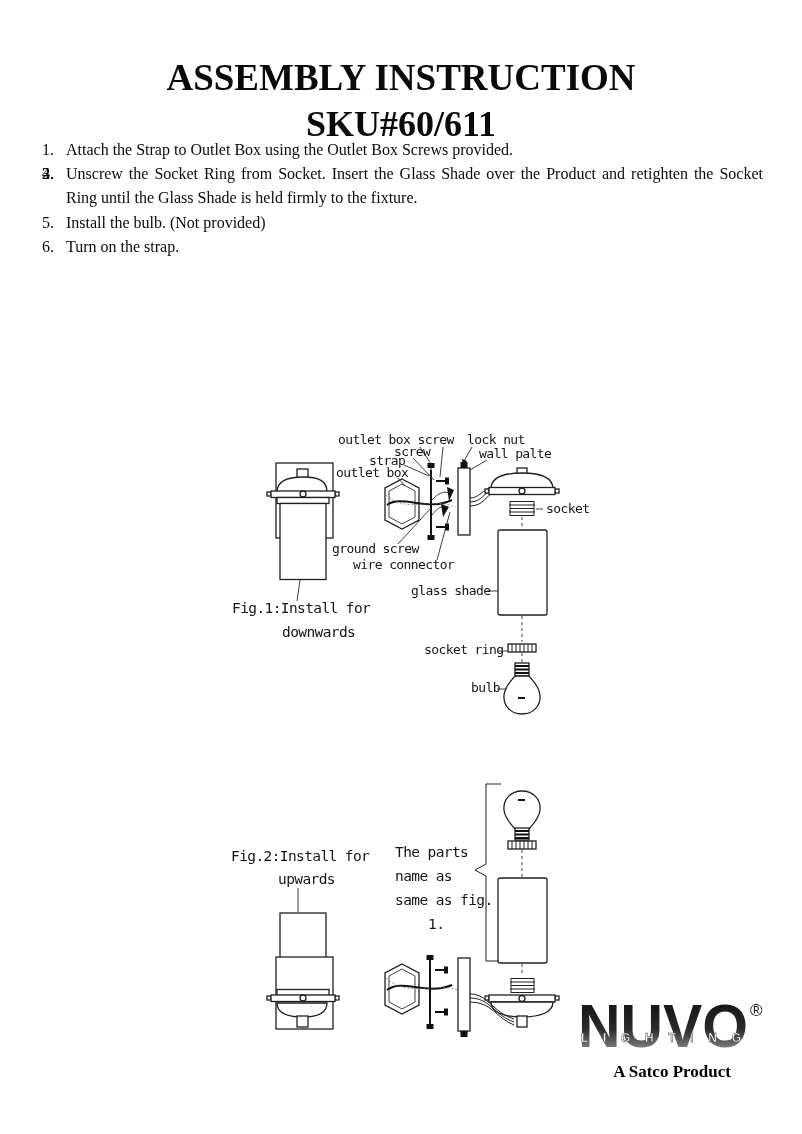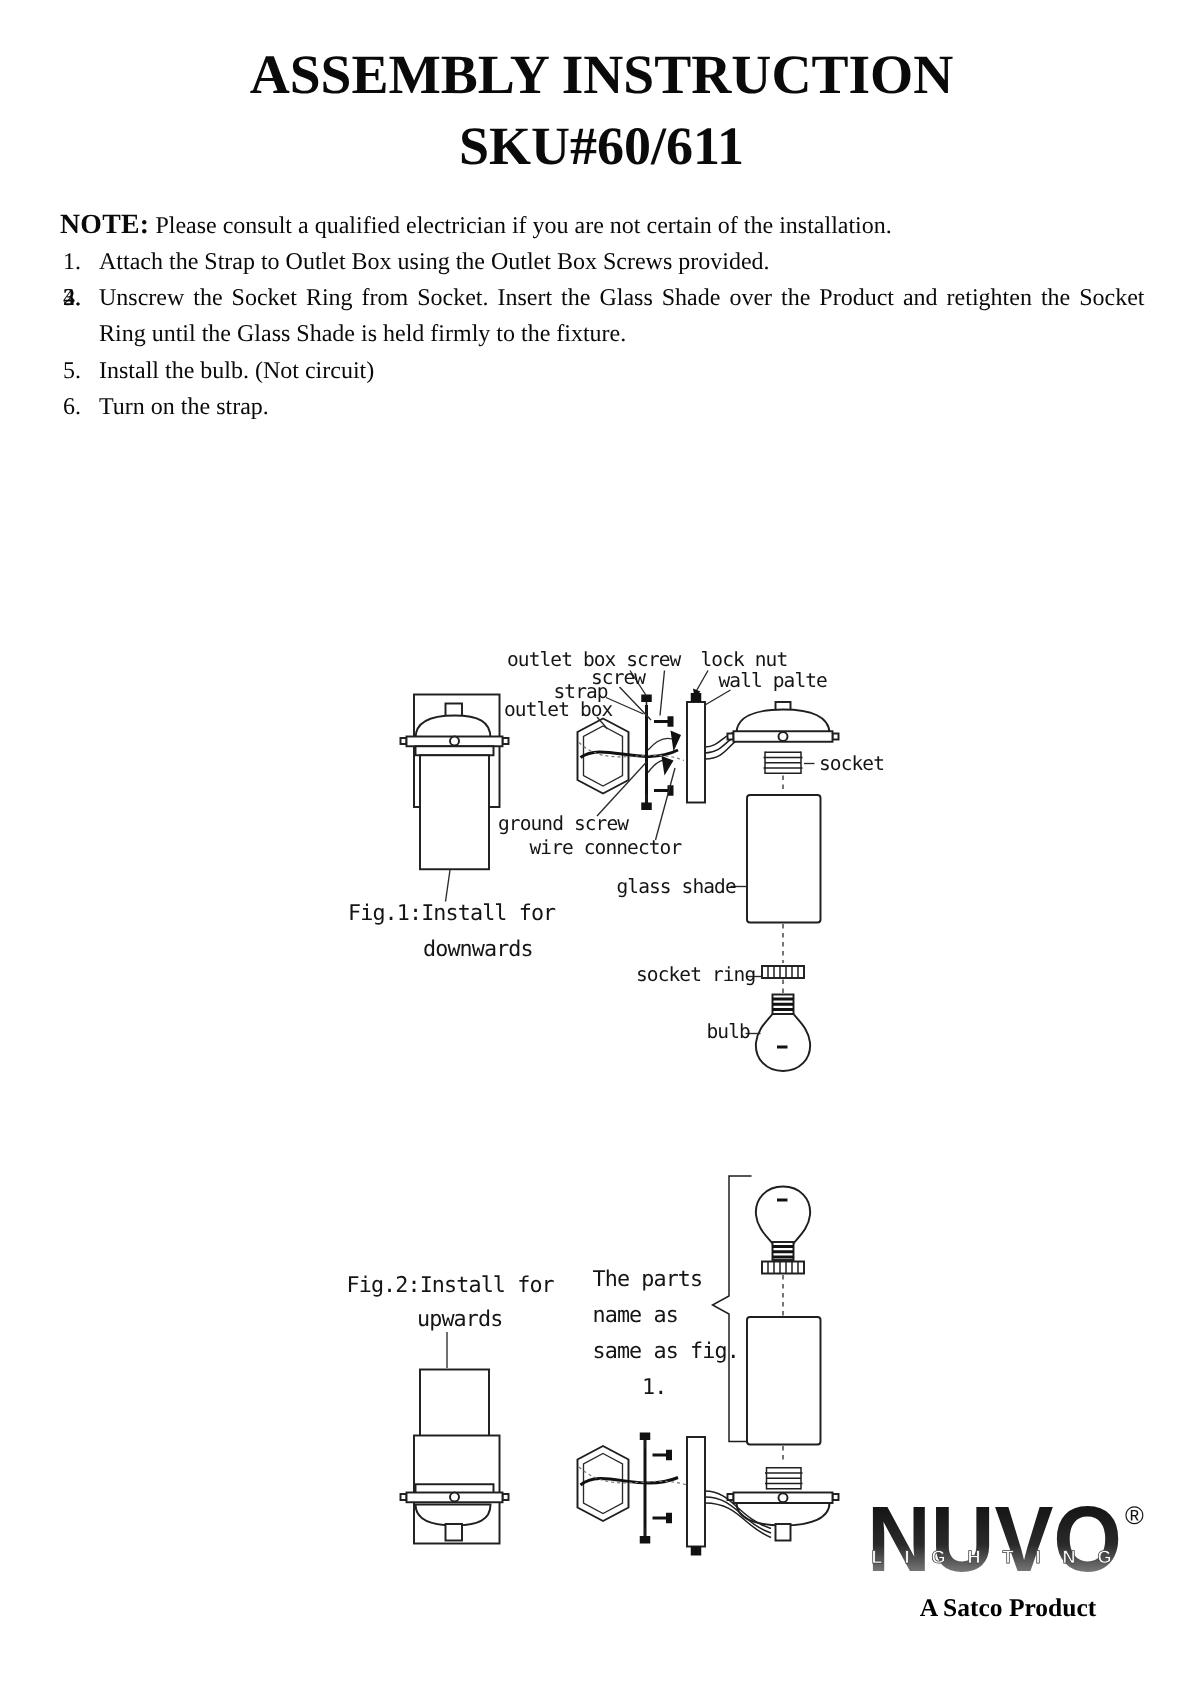--- a/index.html
+++ b/index.html
@@ -6,21 +6,21 @@
   .page{
     position:relative;
     width:802px;height:1134px;
     margin:0 auto;
     background:#ffffff;
     font-family:"Liberation Serif",serif;
     color:#0a0a0a;
     overflow:hidden;
   }
   .title{
-    margin:0;padding-top:29px;
+    margin:0;padding-top:56px;
     text-align:center;
     font-size:37px;font-weight:bold;line-height:44px;
     letter-spacing:0px;
   }
   .subtitle{
     margin:4px 0 0 0;
     text-align:center;
     font-size:36px;font-weight:bold;line-height:40px;
   }
   .bodytext{position:absolute;left:40px;top:138px;width:723px;}
@@ -50,27 +50,26 @@
 </style>
 </head>
 <body>
 
 <div class="page">
 
   <h1 class="title">ASSEMBLY INSTRUCTION</h1>
   <h2 class="subtitle">SKU#60/611</h2>
 
   <div class="bodytext">
-    <p class="para"><b>NOTE:</b> <span>Please consult a qualified electrician if you are not certain of the installation.</span></p>
     <ol class="steps">
       <li><span class="num">1.</span><span>Attach the Strap to Outlet Box using the Outlet Box Screws provided.</span></li>
       <li><span class="num">2.</span></li>
       <li><span class="num">3.</span></li>
       <li><span class="num">4.</span><span>Unscrew the Socket Ring from Socket. Insert the Glass Shade over the Product and retighten the Socket Ring until the Glass Shade is held firmly to the fixture.</span></li>
-      <li><span class="num">5.</span><span>Install the bulb. (Not circuit)</span></li>
+      <li><span class="num">5.</span><span>Install the bulb. (Not provided)</span></li>
       <li><span class="num">6.</span><span>Turn on the strap.</span></li>
     </ol>
   </div>
 
   <svg class="diagram" width="802" height="1134" viewBox="0 0 802 1134">
     <defs>
       <linearGradient id="nuvograd" x1="0" y1="0" x2="0" y2="1">
         <stop offset="0" stop-color="#0b0b0b"></stop>
         <stop offset="0.55" stop-color="#2a2a2a"></stop>
         <stop offset="1" stop-color="#b0b0b0"></stop>

